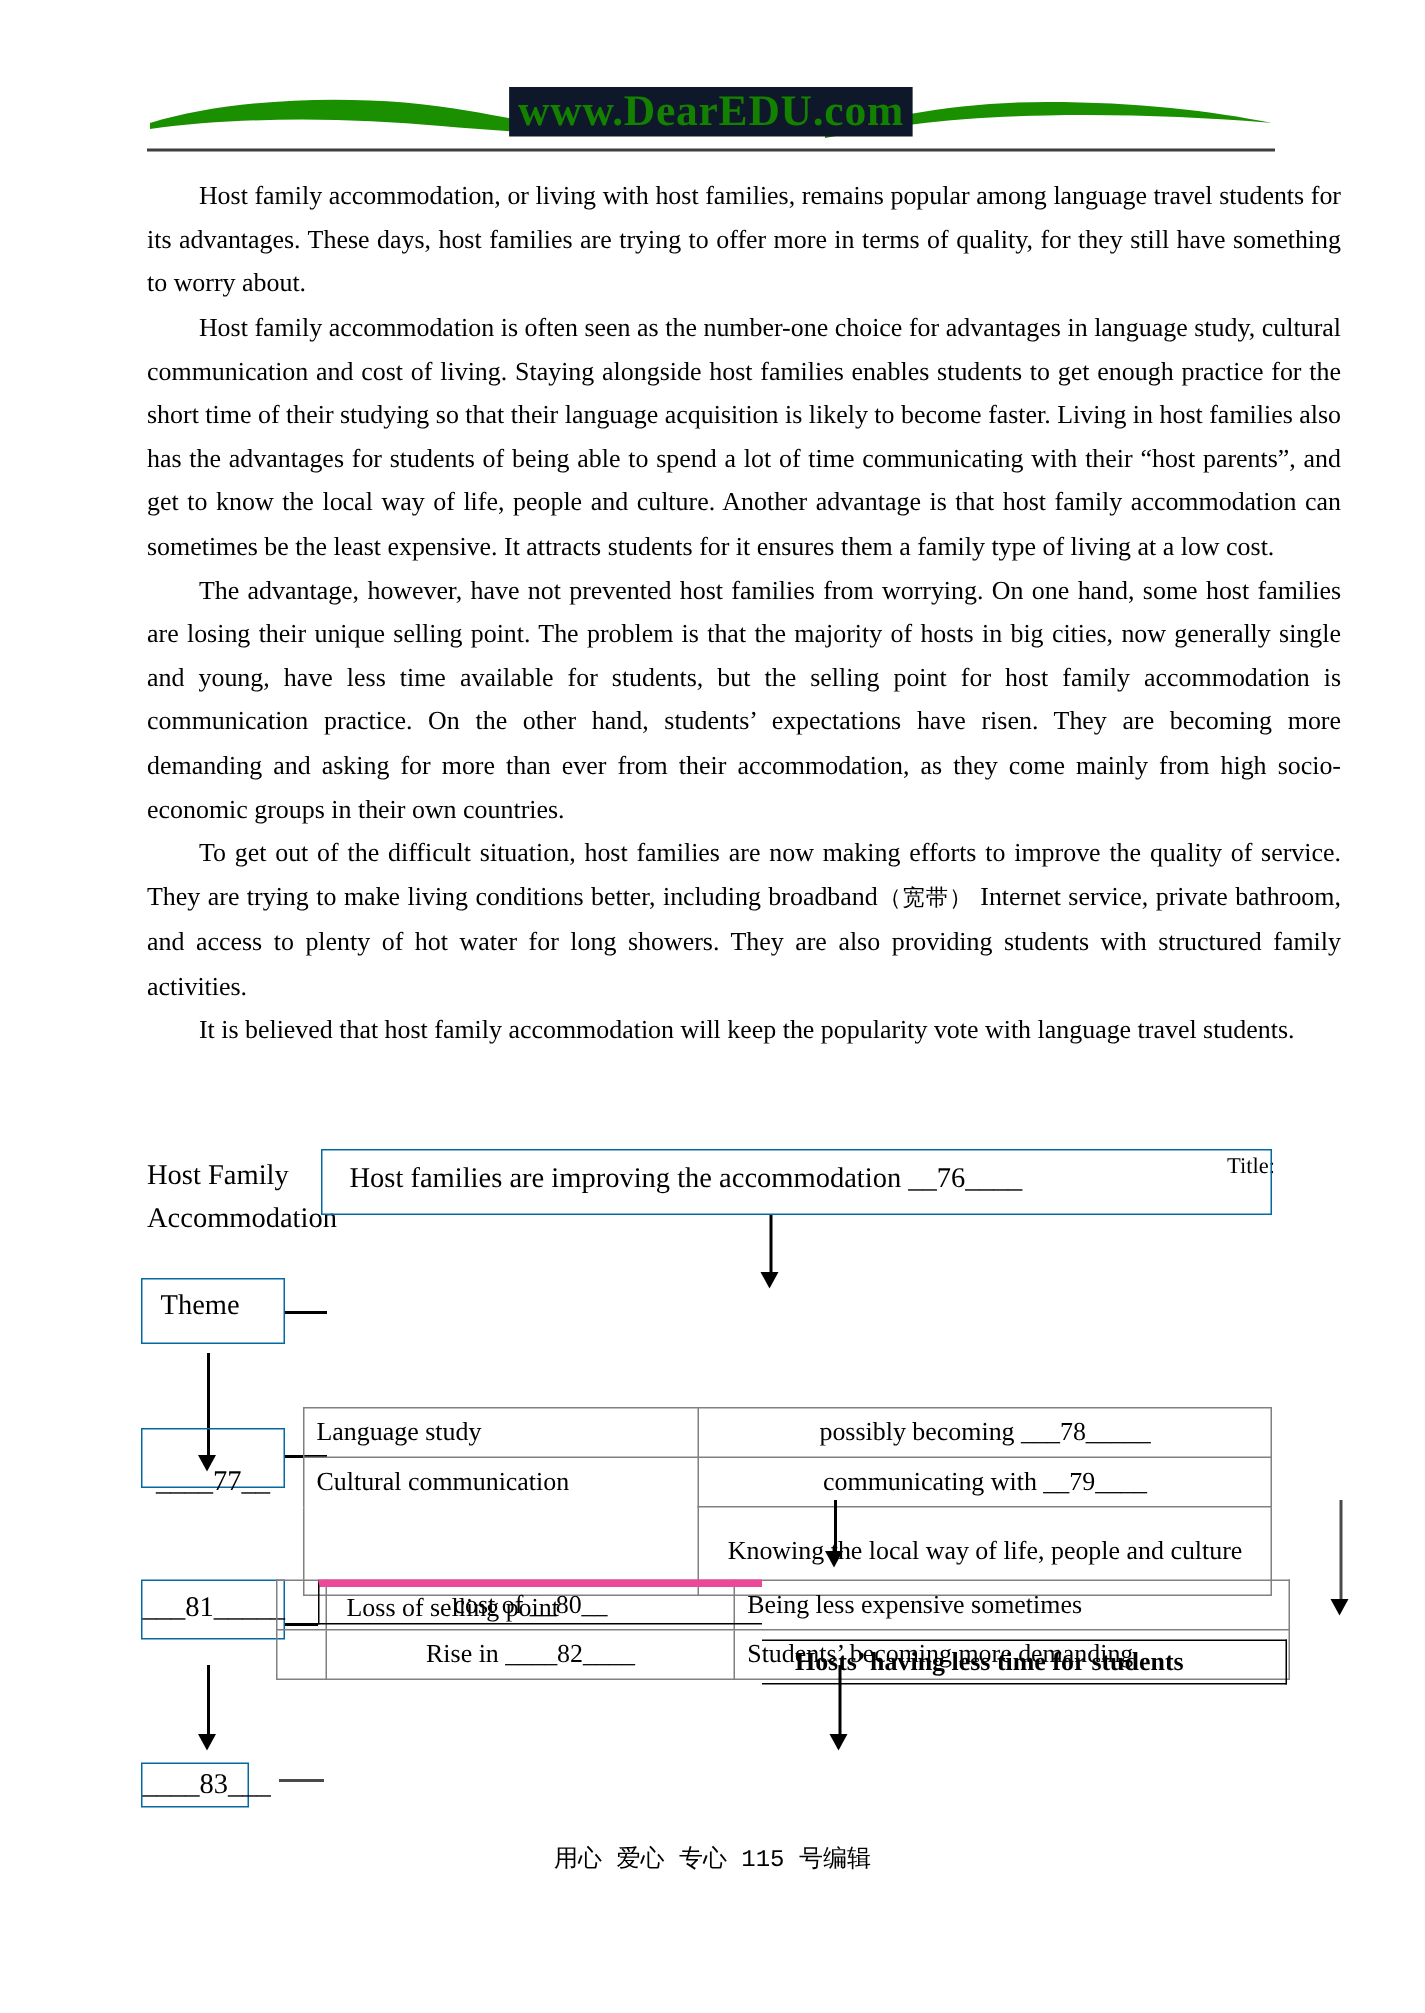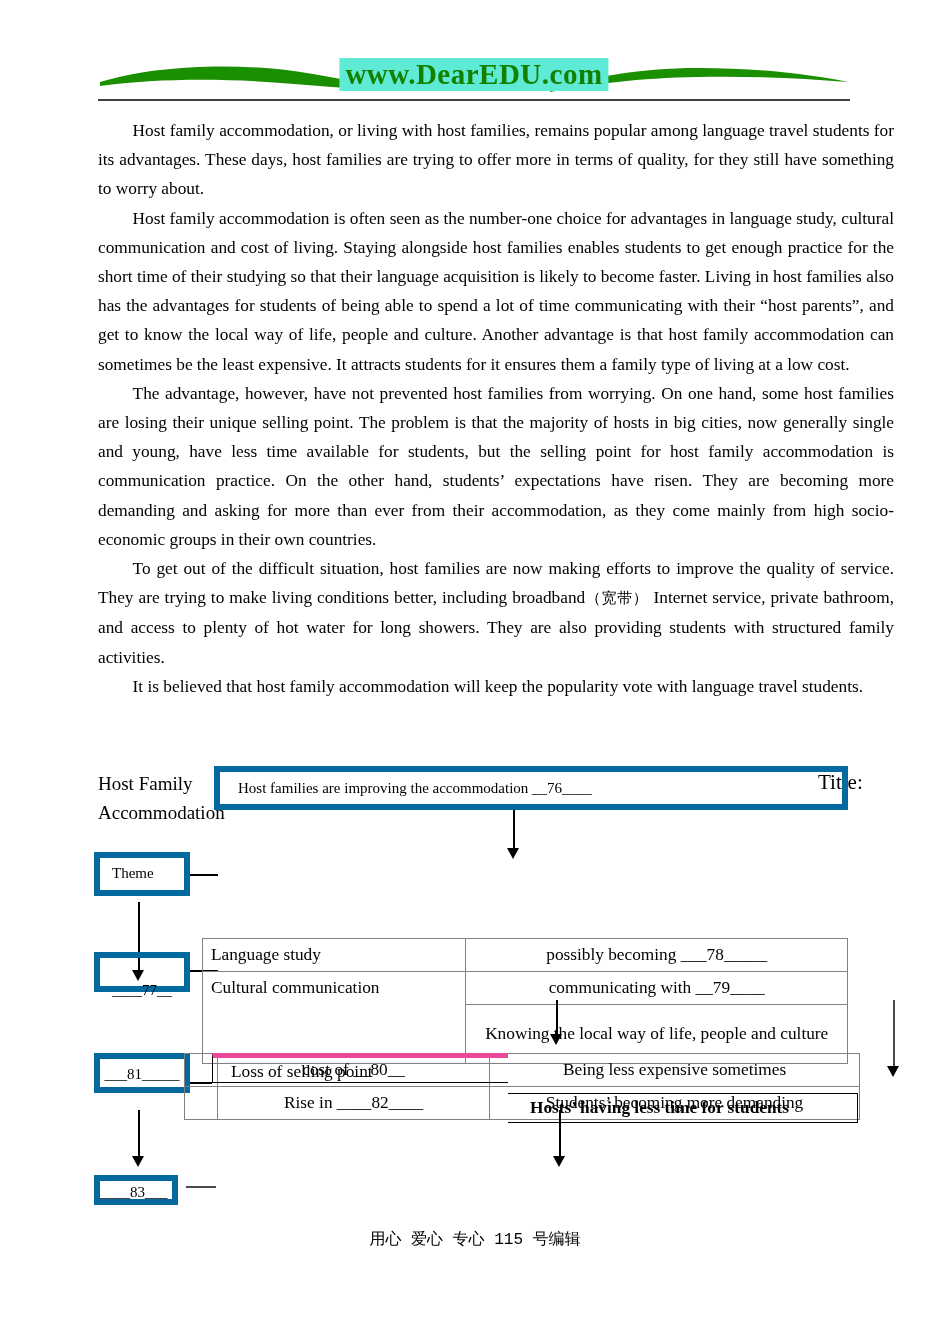--- a/index.html
+++ b/index.html
@@ -44,21 +44,21 @@
     position: absolute;
     left: 50%;
     top: 2px;
     transform: translateX(-50%);
     font-family: "Liberation Serif", "DejaVu Serif", serif;
     font-weight: bold;
     font-size: 29px;
     letter-spacing: 0.5px;
     color: #138000;
     white-space: nowrap;
-    background: #5eead4;
+    background: #0f172a;
     padding: 0 6px;
   }
   .header-rule {
     position: absolute;
     left: 98px;
     top: 99px;
     width: 752px;
     height: 2px;
     background: #3f3f3f;
   }
@@ -91,40 +91,40 @@
     width: 950px;
     height: 1342px;
     pointer-events: none;
   }
   .diagram > * { pointer-events: auto; }
 
   .title-label {
     position: absolute;
     left: 818px;
     top: 770px;
-    font-size: 21px;
+    font-size: 15px;
     white-space: nowrap;
     font-family: Liberation Serif, serif;
   }
 
   .side-label {
     position: absolute;
     left: 98px;
     top: 770px;
     width: 120px;
     font-size: 19px;
     line-height: 28.5px;
   }
 
   .box {
     position: absolute;
-    border: 6px solid #0369a1;
+    border: 1px solid #0369a1;
     box-sizing: border-box;
     background: transparent;
-    font-size: 15px;
+    font-size: 19px;
   }
 
   .box-76 {
     left: 214px;
     top: 766px;
     width: 634px;
     height: 44px;
     padding: 8px 0 0 18px;
   }
 
@@ -150,21 +150,21 @@
     top: 1053px;
     width: 96px;
     height: 40px;
     text-align: center;
     padding-top: 7px;
   }
 
   .box-83 {
     left: 94px;
     top: 1175px;
-    width: 84px;
+    width: 72px;
     height: 30px;
     padding-top: 3px;
   }
 
   
   .tbl {
     position: absolute;
     left: 202px;
     top: 938px;
     width: 646px;
@@ -190,21 +190,21 @@
     font-size: 17.3px;
   }
   .tbl2 td {
     border: 1px solid #808080;
     padding: 4px 8px;
     height: 24px;
     vertical-align: middle;
   }
   .t2-a { width: 18px; }
   .t2-b { width: 274px; text-align: center; }
-  .t2-c { width: 384px; text-align: center; }
+  .t2-c { width: 384px; }
 
   
   .float-box {
     position: absolute;
     border: 1px solid #000000;
     box-sizing: border-box;
     font-size: 17.3px;
   }
   .fb-loss {
     left: 212px;

